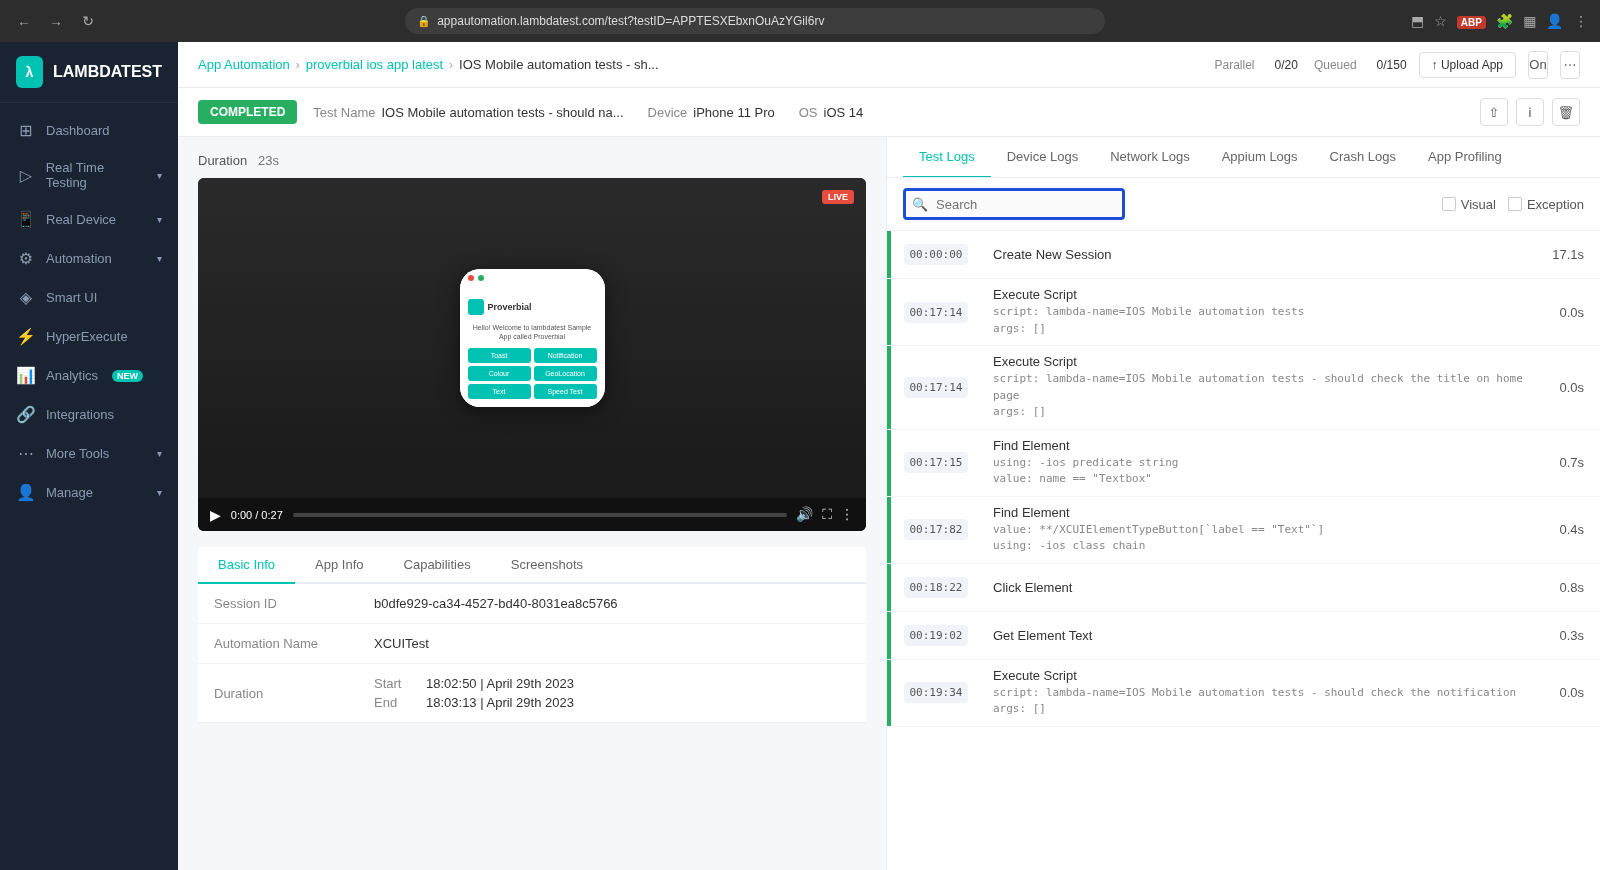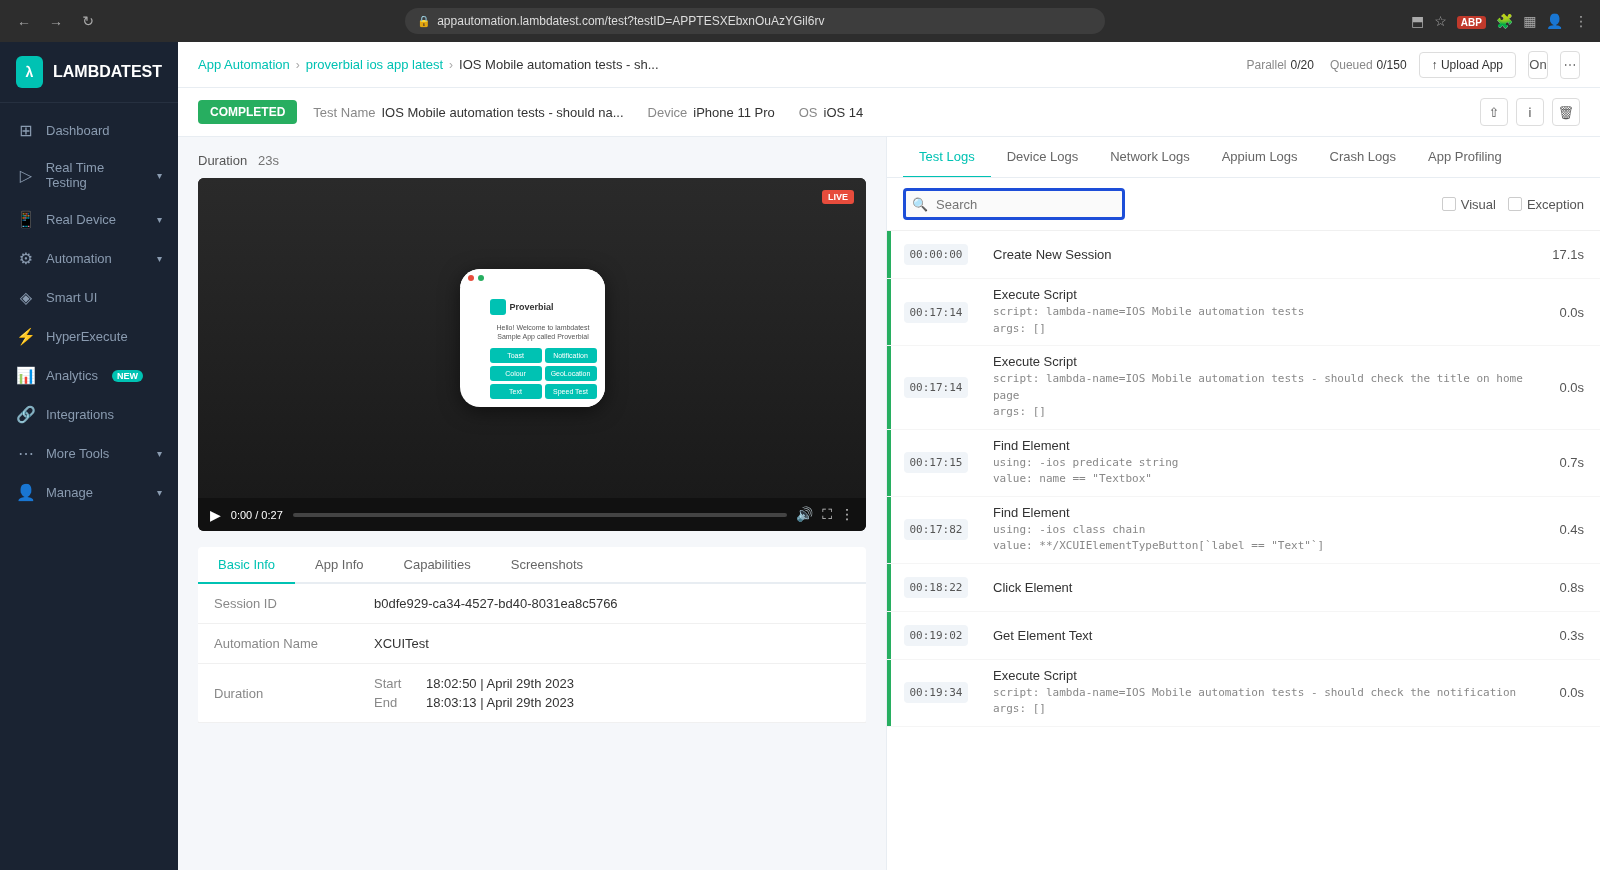--- a/index.html
+++ b/index.html
@@ -102,21 +102,21 @@
     }
     .breadcrumb a { color: #00c2b3; text-decoration: none; }
     .breadcrumb-sep { color: #aaa; font-size: 12px; }
     .breadcrumb-current { color: #333; }
     .top-bar-right {
       display: flex; align-items: center; gap: 12px; font-size: 12px; color: #555;
     }
     .parallel-queued {
       display: flex; gap: 16px;
     }
-    .pq-item { display: flex; align-items: center; gap: 4px; }
+    .pq-item { display: flex; align-items: center; gap: 20px; }
     .pq-label { color: #888; }
     .pq-value { color: #333; font-weight: 500; }
     .upload-btn {
       border: 1px solid #ddd; background: white; padding: 5px 12px;
       border-radius: 4px; font-size: 12px; cursor: pointer; color: #333;
       display: flex; align-items: center; gap: 5px;
     }
     .icon-btn {
       width: 20px; height: 28px; display: flex; align-items: center; justify-content: center;
       border: 1px solid #ddd; border-radius: 4px; cursor: pointer; color: #555; font-size: 13px;
@@ -199,21 +199,21 @@
       background: white;
       height: 18px;
       display: flex;
       align-items: center;
       padding: 0 8px;
       gap: 4px;
       font-size: 8px;
     }
     .phone-status-dot { width: 6px; height: 6px; border-radius: 50%; background: #e74c3c; }
     .phone-status-dot.green { background: #27ae60; }
-    .phone-body { background: white; padding: 8px; margin-left: 22px; }
+    .phone-body { background: white; padding: 8px; }
     .phone-logo { display: flex; align-items: center; gap: 4px; padding: 4px 0; }
     .phone-logo-icon { width: 16px; height: 16px; background: #00c2b3; border-radius: 3px; }
     .phone-logo-text { font-size: 9px; font-weight: bold; color: #333; }
     .phone-welcome { font-size: 7px; color: #555; text-align: center; padding: 4px 0; line-height: 1.3; }
     .phone-buttons { display: grid; grid-template-columns: 1fr 1fr; gap: 3px; margin-top: 3px; }
     .phone-btn {
       background: #00c2b3; color: white; font-size: 7px; text-align: center;
       padding: 4px 2px; border-radius: 3px;
     }
     .video-live-badge {
@@ -681,22 +681,22 @@
     <div class="log-duration">0.7s</div>
   </div>
             <div class="log-entry">
     <div class="log-indicator"></div>
     <div class="log-timestamp">
       <span class="timestamp-badge">00:17:82</span>
     </div>
     <div class="log-body">
       <div class="log-title">Find Element</div>
       <div class="log-detail">
+                  <div>value: **/XCUIElementTypeButton[`label == "Text"`]</div>
                   <div>using: -ios class chain</div>
-                  <div>value: **/XCUIElementTypeButton[`label == "Text"`]</div>
                 </div>
     </div>
     <div class="log-duration">0.4s</div>
   </div>
             <div class="log-entry">
     <div class="log-indicator"></div>
     <div class="log-timestamp">
       <span class="timestamp-badge">00:18:22</span>
     </div>
     <div class="log-body">

